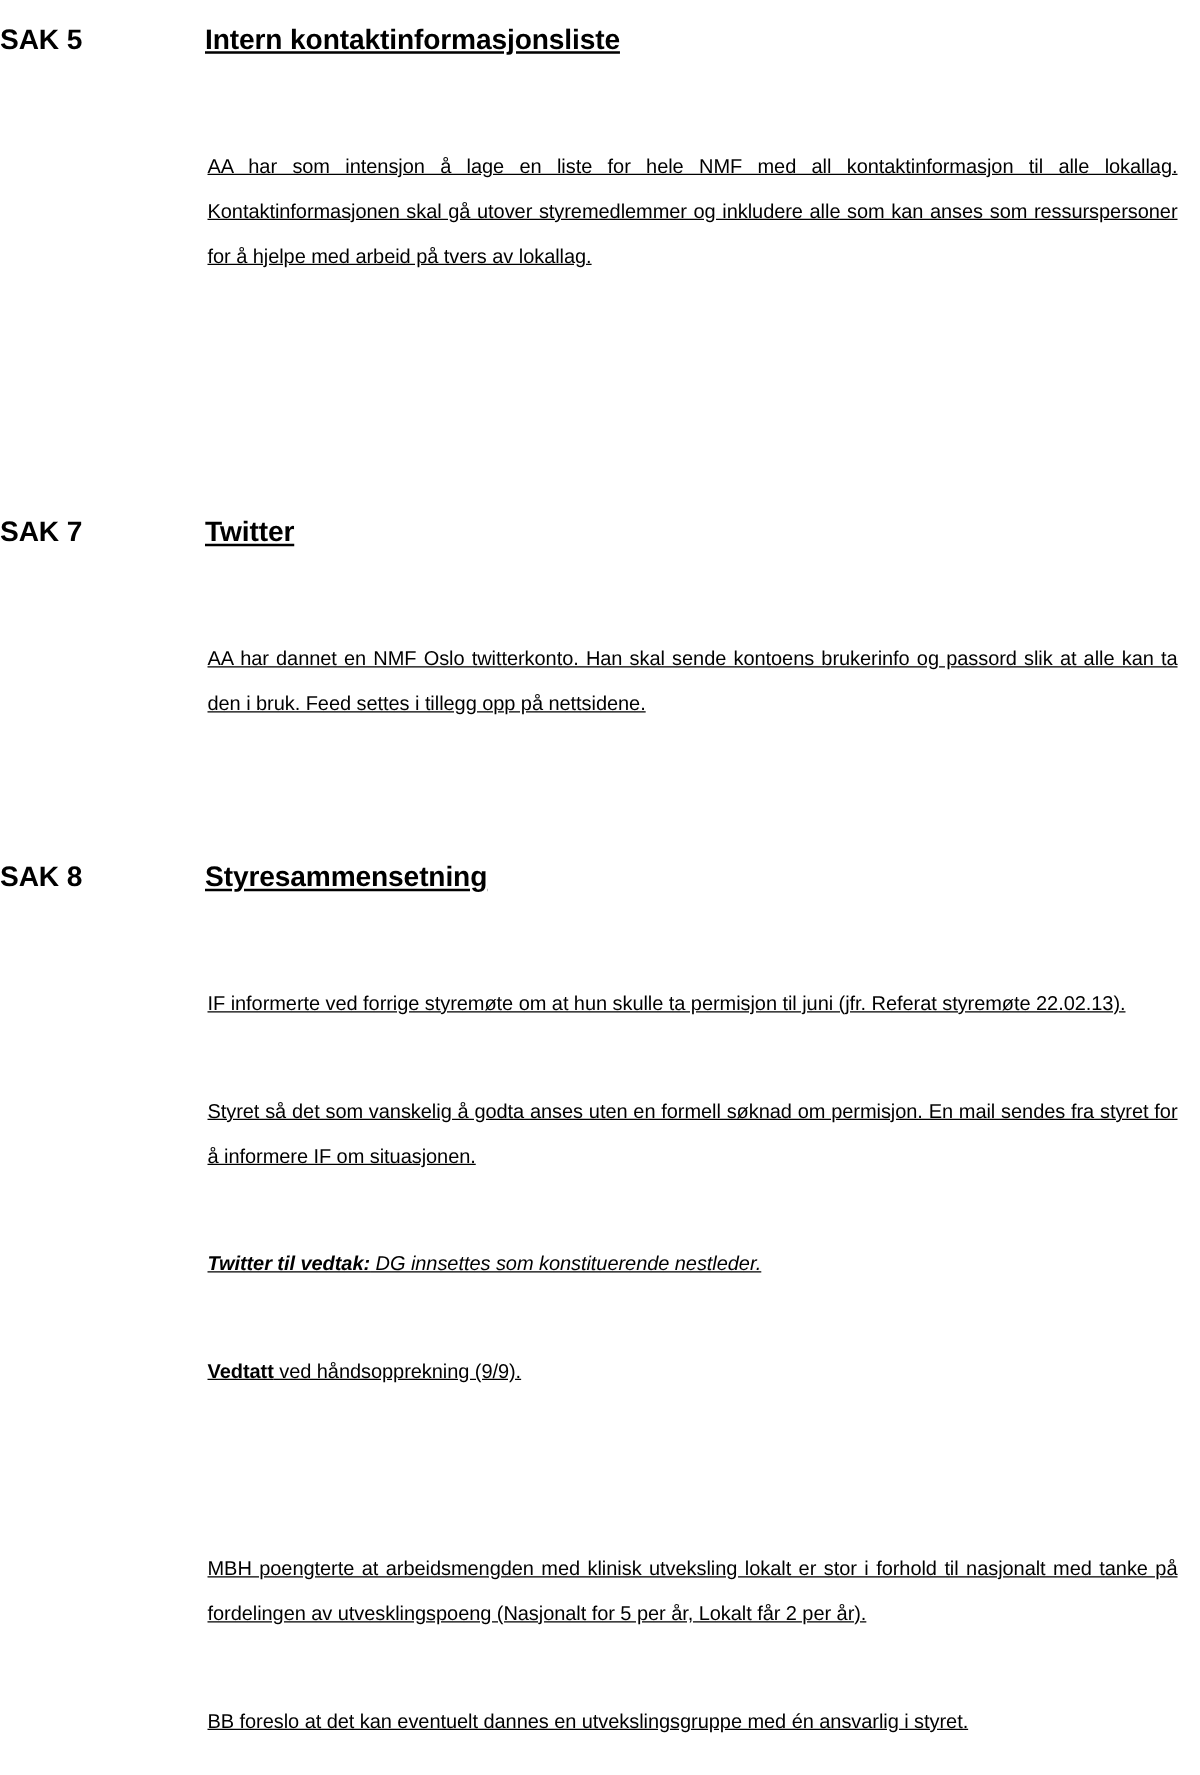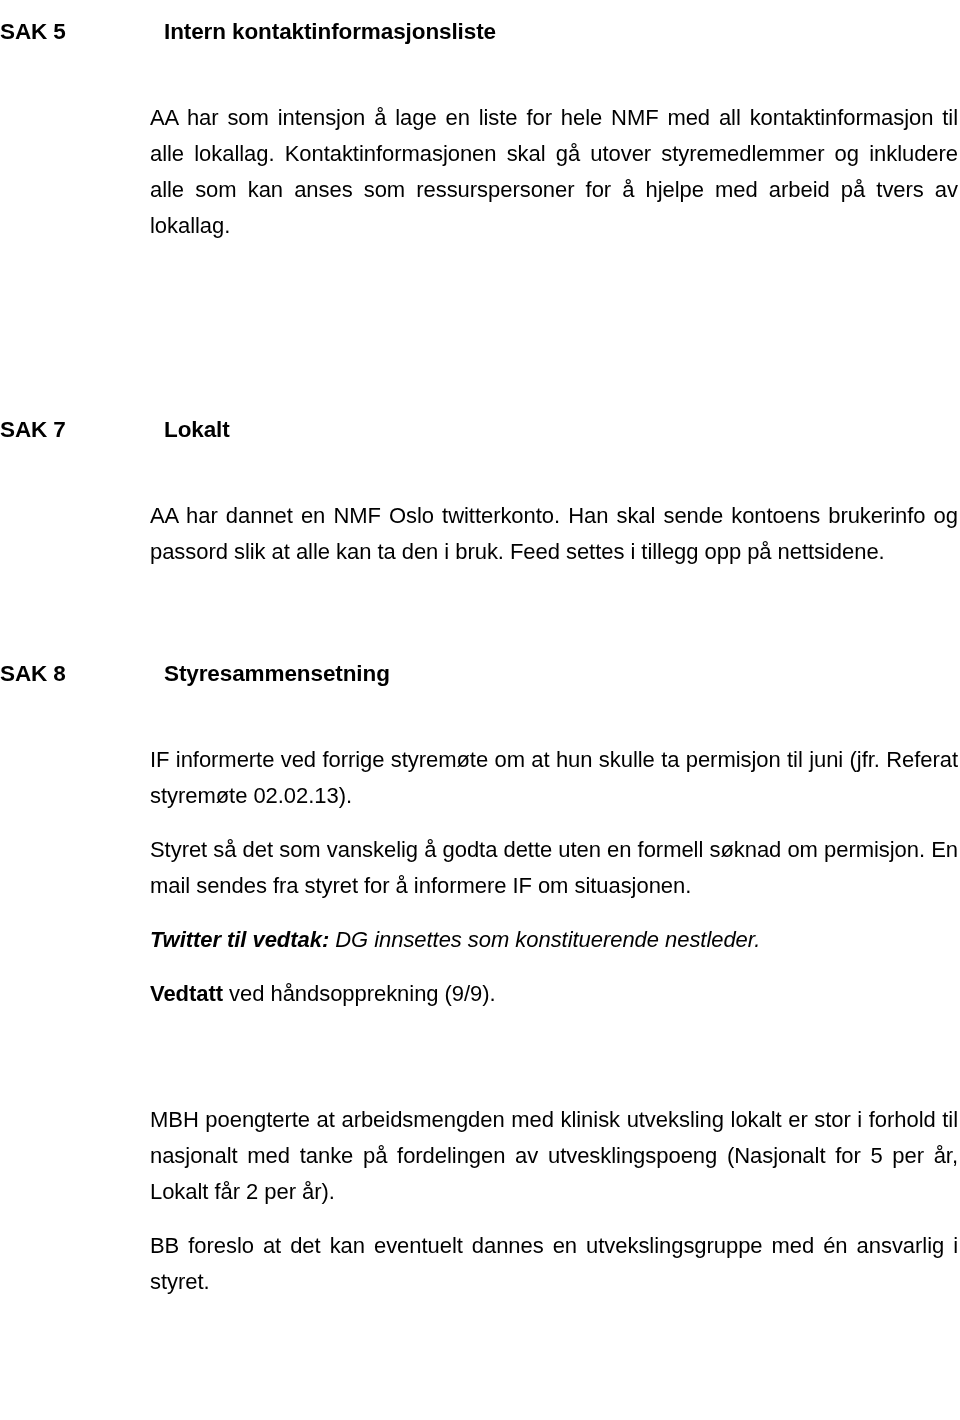--- a/index.html
+++ b/index.html
@@ -23,20 +23,21 @@
     height: 1420px;
     box-sizing: border-box;
     padding: 0;
   }
 
   
   .sak {
     position: relative;
     padding-left: 150px;   
     padding-right: 2px;
+    text-decoration: underline;
   }
 
   .sak-label {
     position: absolute;
     left: 0px;
     top: 0px;
     width: 140px;
     font-size: 22.5px;
     font-weight: bold;
     line-height: 36px;
@@ -46,27 +47,27 @@
 
   .sak-title {
     font-size: 22.5px;
     font-weight: bold;
     line-height: 36px;
     letter-spacing: -0.1px;
     margin: 14px;
   }
 
   .body-text {
-    font-size: 22px;
+    font-size: 16px;
     font-weight: normal;
     line-height: 36px;
     letter-spacing: -0.05px;
     text-align: justify;
     text-justify: inter-word;
-    margin: 0;
+    margin: 16px;
     hyphens: none;
   }
 
   
 
   .spacer-line { height: 36px; }
   .spacer-half { height: 18px; }
 
   .em-bold-italic {
     font-weight: bold;
@@ -97,37 +98,37 @@
     <p class="body-text">AA har som intensjon å lage en liste for hele NMF med all kontaktinformasjon til alle lokallag. Kontaktinformasjonen skal gå utover styremedlemmer og inkludere alle som kan anses som ressurspersoner for å hjelpe med arbeid på tvers av lokallag.</p>
   </section>
 
   <div class="block-gap-sak5-6"></div>
 
 
   <div class="block-gap-sak6-7"></div>
 
   <section class="sak">
     <div class="sak-label">SAK 7</div>
-    <h2 class="sak-title">Lokalt</h2>
+    <h2 class="sak-title">Twitter</h2>
     <div class="spacer-line"></div>
     <p class="body-text">AA har dannet en NMF Oslo twitterkonto. Han skal sende kontoens brukerinfo og passord slik at alle kan ta den i bruk. Feed settes i tillegg opp på nettsidene.</p>
   </section>
 
   <div class="block-gap-sak7-8"></div>
 
   <section class="sak">
     <div class="sak-label">SAK 8</div>
     <h2 class="sak-title">Styresammensetning</h2>
     <div class="spacer-line"></div>
 
-    <p class="body-text">IF informerte ved forrige styremøte om at hun skulle ta permisjon til juni (jfr. Referat styremøte 02.02.13).</p>
+    <p class="body-text">IF informerte ved forrige styremøte om at hun skulle ta permisjon til juni (jfr. Referat styremøte 22.02.13).</p>
 
     <div class="spacer-half"></div>
 
-    <p class="body-text">Styret så det som vanskelig å godta dette uten en formell søknad om permisjon. En mail sendes fra styret for å informere IF om situasjonen.</p>
+    <p class="body-text">Styret så det som vanskelig å godta anses uten en formell søknad om permisjon. En mail sendes fra styret for å informere IF om situasjonen.</p>
 
     <div class="spacer-half"></div>
 
     <p class="body-text"><span class="em-bold-italic">Twitter til vedtak:</span><span class="em-italic"> DG innsettes som konstituerende nestleder.</span></p>
 
     <div class="spacer-half"></div>
 
     <p class="body-text"><span class="em-bold">Vedtatt</span><span> ved håndsopprekning (9/9).</span></p>
 
     <div class="big-gap"></div>

